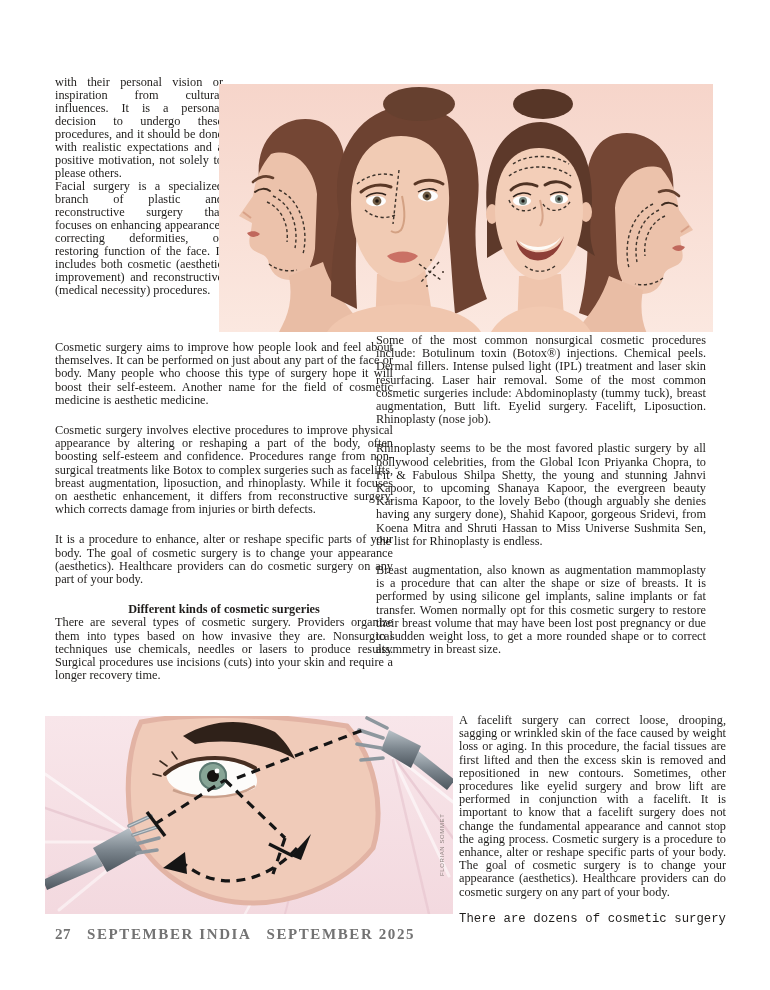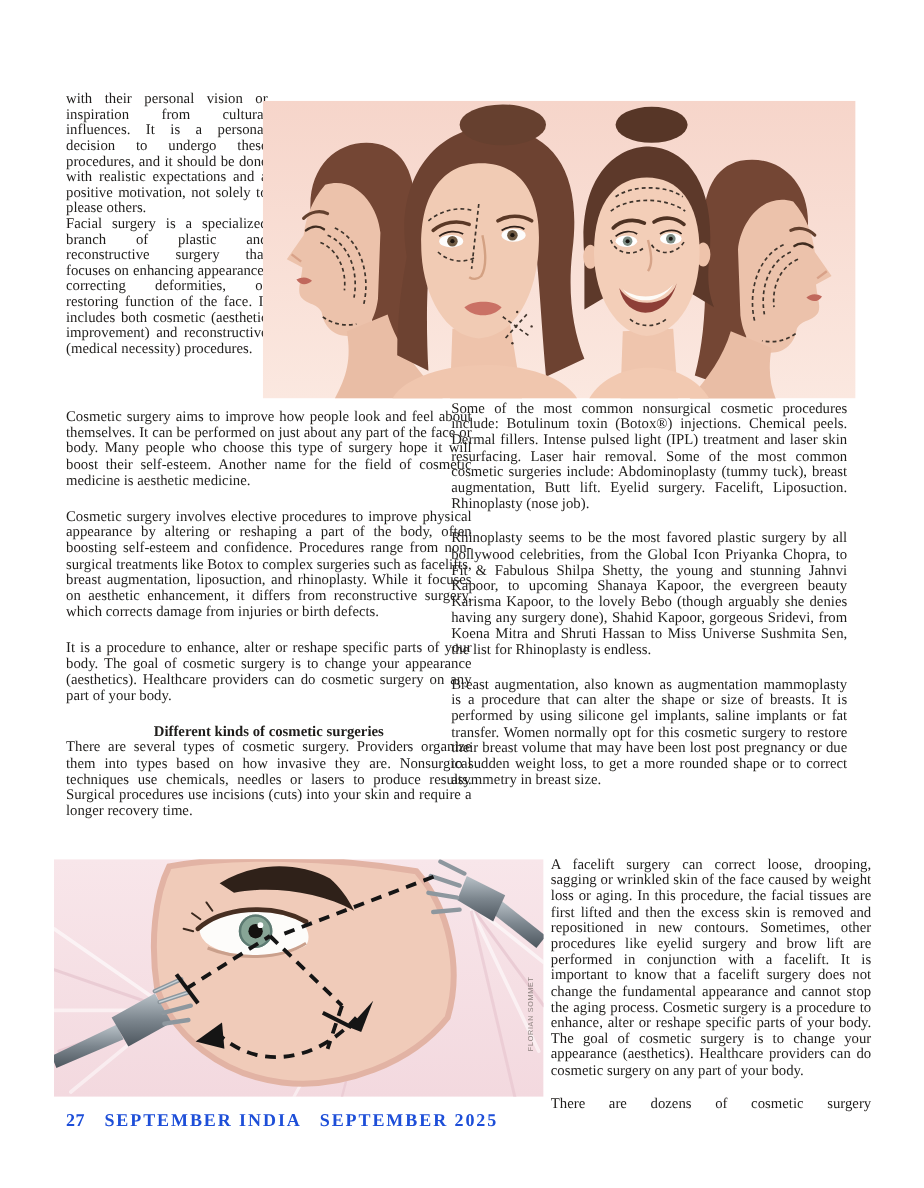--- a/index.html
+++ b/index.html
@@ -11,27 +11,27 @@
   p{margin:0 0 16px 0;text-align:justify;font-size:12.3px;line-height:13.2px;}
   .intro-col{left:55px;top:76px;width:168px;}
   .intro-col p{margin:0;line-height:13.0px;}
   .left-col{left:55px;top:341px;width:338px;}
   .left-col p{margin:0 0 17px 0;}
   .left-col .heading{font-weight:bold;margin:0;text-align:center;}
   .left-col .after-heading{margin:0;}
   .right-col{left:376px;top:334px;width:330px;}
   .right-col-narrow{left:459px;top:714px;width:267px;}
   .right-col-narrow p{margin:0 0 14px 0;}
-  .spread{text-align:justify;text-align-last:justify;}
+  .spread{text-align:justify;text-align-last:justify;font-family:Liberation Mono, monospace;}
   .top-image{left:219px;top:84px;width:494px;height:248px;}
   .bottom-image{left:45px;top:716px;width:408px;height:198px;}
   .top-image svg,.bottom-image svg{display:block;}
   .footer{
     left:55px;top:926px;width:680px;display:flex;align-items:baseline;
-    font-weight:bold;font-size:15px;letter-spacing:1.6px;color:#1d4ed8;
+    font-weight:bold;font-size:15px;letter-spacing:1.6px;color:#737373;
   }
   .footer .pn{margin-right:16px;letter-spacing:0.5px;}
   .footer .mag{margin-right:15px;}
   .dash{stroke:#3d332b;stroke-width:1.4;fill:none;stroke-dasharray:3.2 2.6;}
   .dash2{stroke:#151515;stroke-width:3.2;fill:none;stroke-dasharray:9 6.5;}
 </style>
 </head>
 <body>
 
 <div class="abs intro-col">

